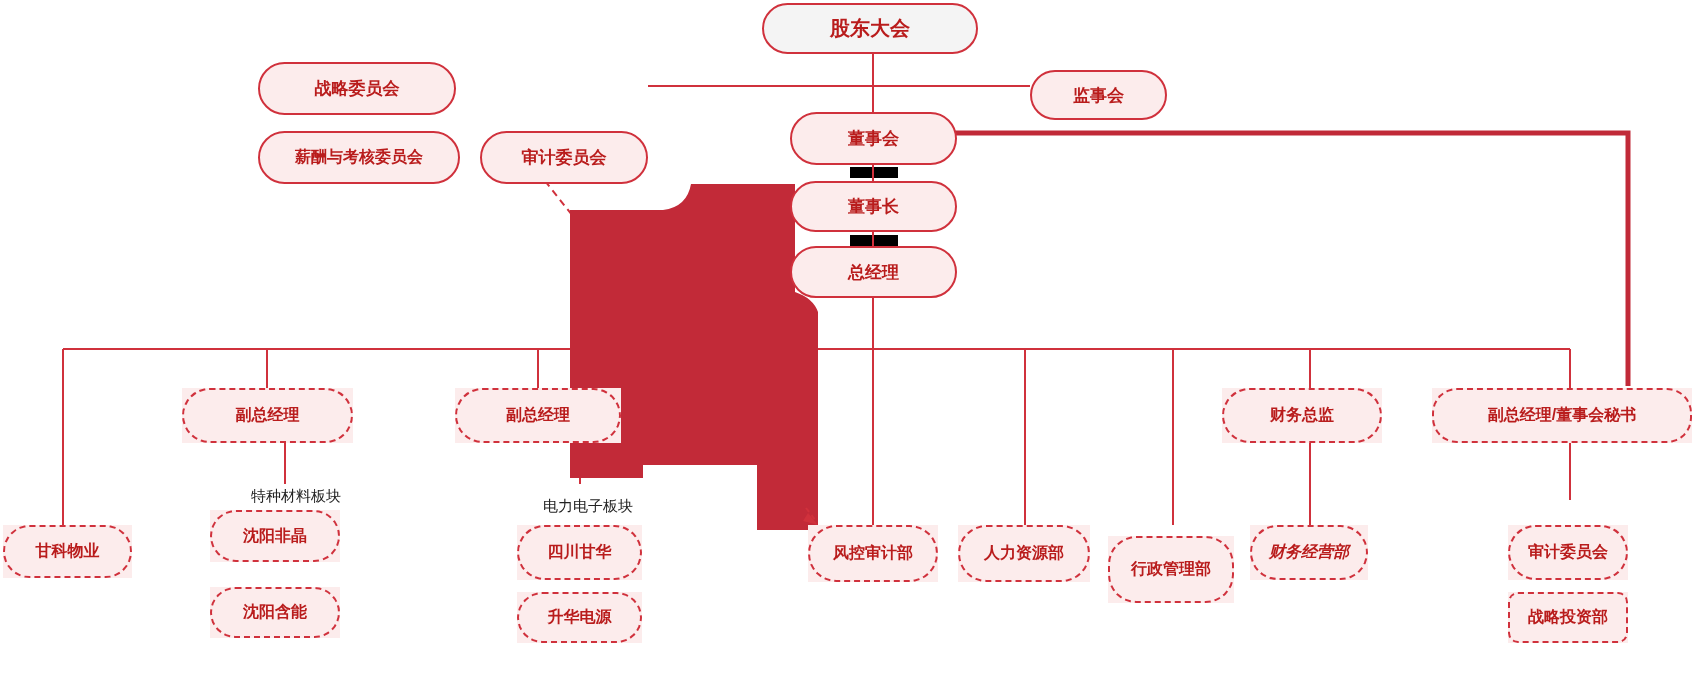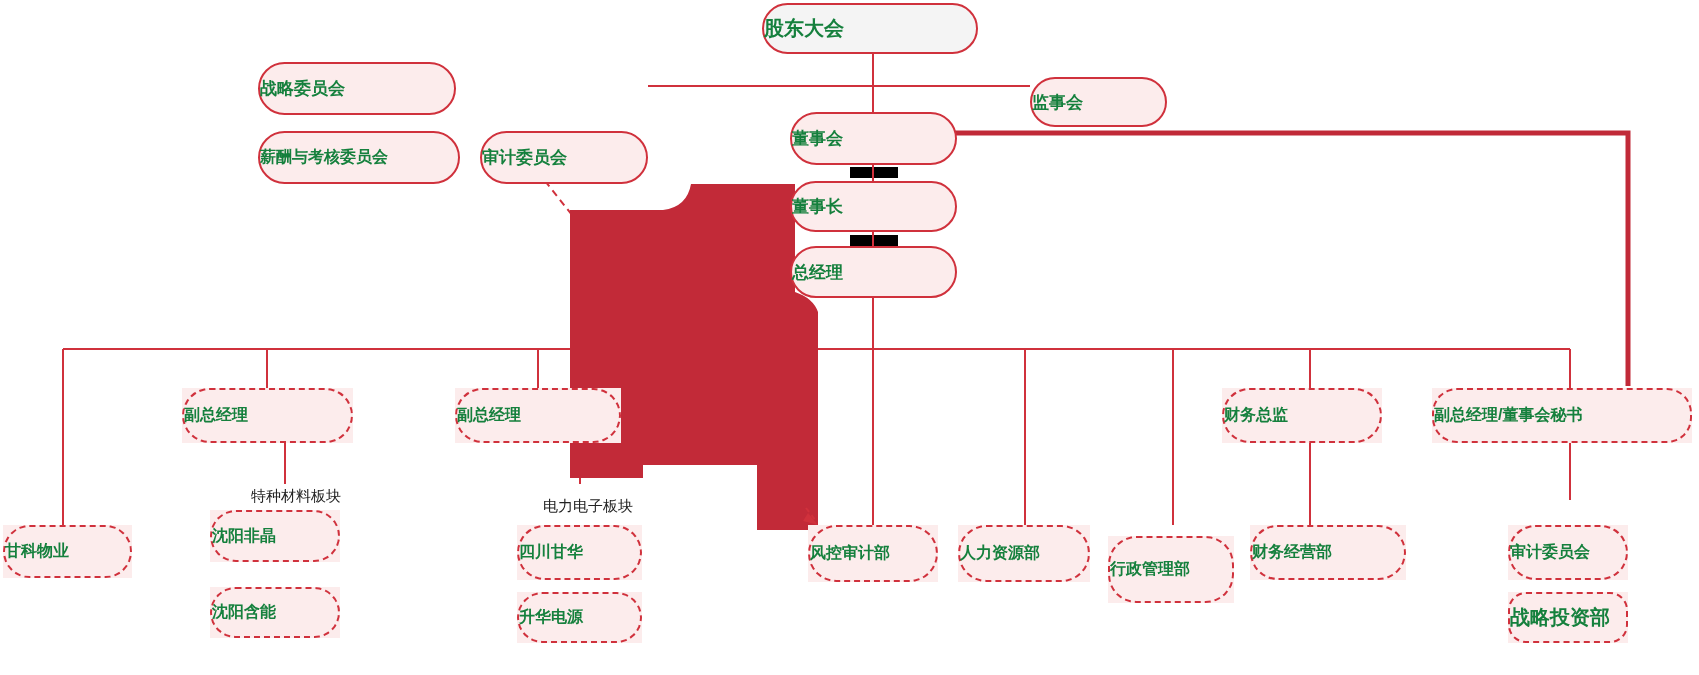--- a/index.html
+++ b/index.html
@@ -3,22 +3,22 @@
 <meta charset="utf-8">
 <style>
   html,body{margin:0;padding:0;background:#fff;}
   #canvas{
     position:relative;width:1699px;height:675px;background:#ffffff;overflow:hidden;
     font-family:"Liberation Sans","DejaVu Sans",sans-serif;
   }
   #wires{position:absolute;left:0;top:0;z-index:1;}
   .node{position:absolute;z-index:2;}
   .node .pill{
-    position:absolute;inset:0;display:flex;align-items:center;
-    box-sizing:border-box;font-weight:bold;color:#15803d;white-space:nowrap;
+    position:absolute;inset:0;display:flex;align-items:center;justify-content:center;
+    box-sizing:border-box;font-weight:bold;color:#b91c1c;white-space:nowrap;
   }
   .node.solid .pill{border:2px solid; }
   .node.dashed{background:#fcecec;}
   .node.dashed .pill{border:2px dashed;background:#fcecec;}
   .seclabel{
     position:absolute;z-index:2;color:#222;font-size:15px;white-space:nowrap;
     transform:translateX(-50%);
   }
 </style>
 </head>
@@ -65,21 +65,21 @@
     <div class="node solid" style="left: 258px; top: 131px; width: 202px; height: 53px;">
       <div class="pill" style="border-radius: 26.5px; border-color: rgb(208, 49, 60); font-size: 16px; background: rgb(252, 236, 236);">
         <span>薪酬与考核委员会</span>
       </div>
     </div>
     <div class="node solid" style="left: 480px; top: 131px; width: 168px; height: 53px;">
       <div class="pill" style="border-radius: 26.5px; border-color: rgb(208, 49, 60); font-size: 17px; background: rgb(252, 236, 236);">
         <span>审计委员会</span>
       </div>
     </div>
-    <div class="node solid" style="left: 1030px; top: 77px; width: 137px; height: 50px;">
+    <div class="node solid" style="left: 1030px; top: 70px; width: 137px; height: 50px;">
       <div class="pill" style="border-radius: 25px; border-color: rgb(208, 49, 60); font-size: 17px; background: rgb(252, 236, 236);">
         <span>监事会</span>
       </div>
     </div>
     <div class="node solid" style="left: 790px; top: 112px; width: 167px; height: 53px;">
       <div class="pill" style="border-radius: 26.5px; border-color: rgb(208, 49, 60); font-size: 17px; background: rgb(252, 236, 236);">
         <span>董事会</span>
       </div>
     </div>
     <div class="node solid" style="left: 790px; top: 181px; width: 167px; height: 51px;">
@@ -145,30 +145,30 @@
     <div class="node dashed" style="left: 958px; top: 525px; width: 132px; height: 57px;">
       <div class="pill" style="border-radius: 28.5px; border-color: rgb(208, 49, 60); font-size: 16px;">
         <span>人力资源部</span>
       </div>
     </div>
     <div class="node dashed" style="left: 1108px; top: 525px; width: 126px; height: 67px; margin-top: 11px;">
       <div class="pill" style="border-radius: 28.5px; border-color: rgb(208, 49, 60); font-size: 16px;">
         <span>行政管理部</span>
       </div>
     </div>
-    <div class="node dashed" style="left: 1250px; top: 525px; width: 156px; height: 55px;">
+    <div class="node dashed" style="left: 1250px; top: 525px; width: 118px; height: 55px; font-style: italic;">
       <div class="pill" style="border-radius: 27.5px; border-color: rgb(208, 49, 60); font-size: 16px;">
         <span>财务经营部</span>
       </div>
     </div>
     <div class="node dashed" style="left: 1508px; top: 525px; width: 120px; height: 55px;">
       <div class="pill" style="border-radius: 27.5px; border-color: rgb(208, 49, 60); font-size: 16px;">
         <span>审计委员会</span>
       </div>
     </div>
     <div class="node dashed" style="left: 1508px; top: 592px; width: 120px; height: 51px;">
-      <div class="pill" style="border-radius: 18px; border-color: rgb(208, 49, 60); font-size: 20px;">
+      <div class="pill" style="border-radius: 10px; border-color: rgb(208, 49, 60); font-size: 16px;">
         <span>战略投资部</span>
       </div>
     </div>
     <div class="seclabel" style="left: 296px; top: 487px;">特种材料板块</div>
     <div class="seclabel" style="left: 588px; top: 497px; text-align: center;">电力电子板块</div>
   </div>
 
 </body></html>

